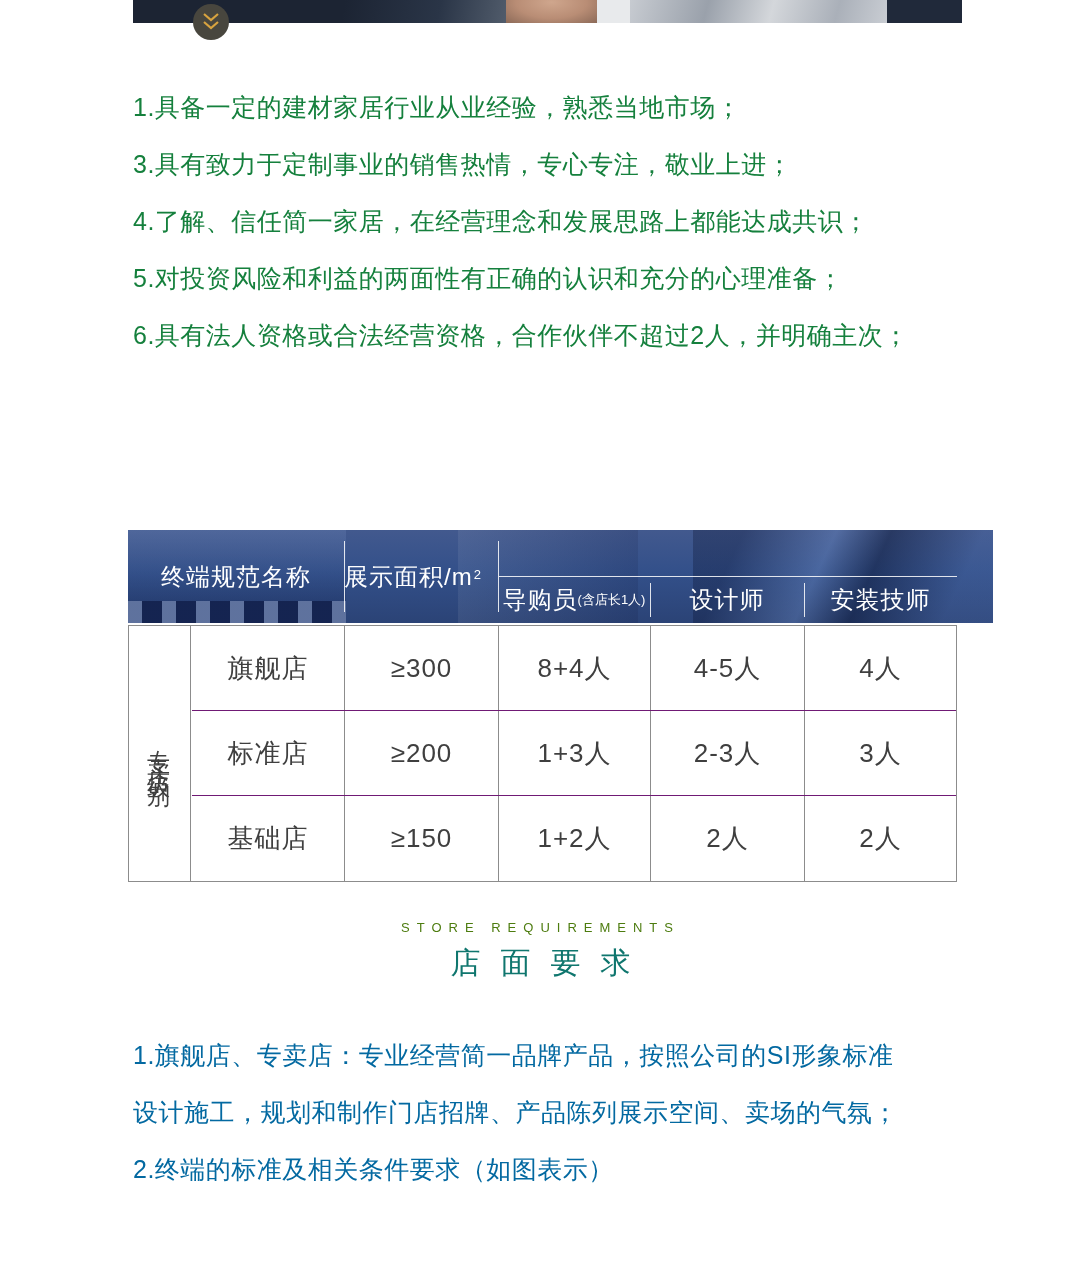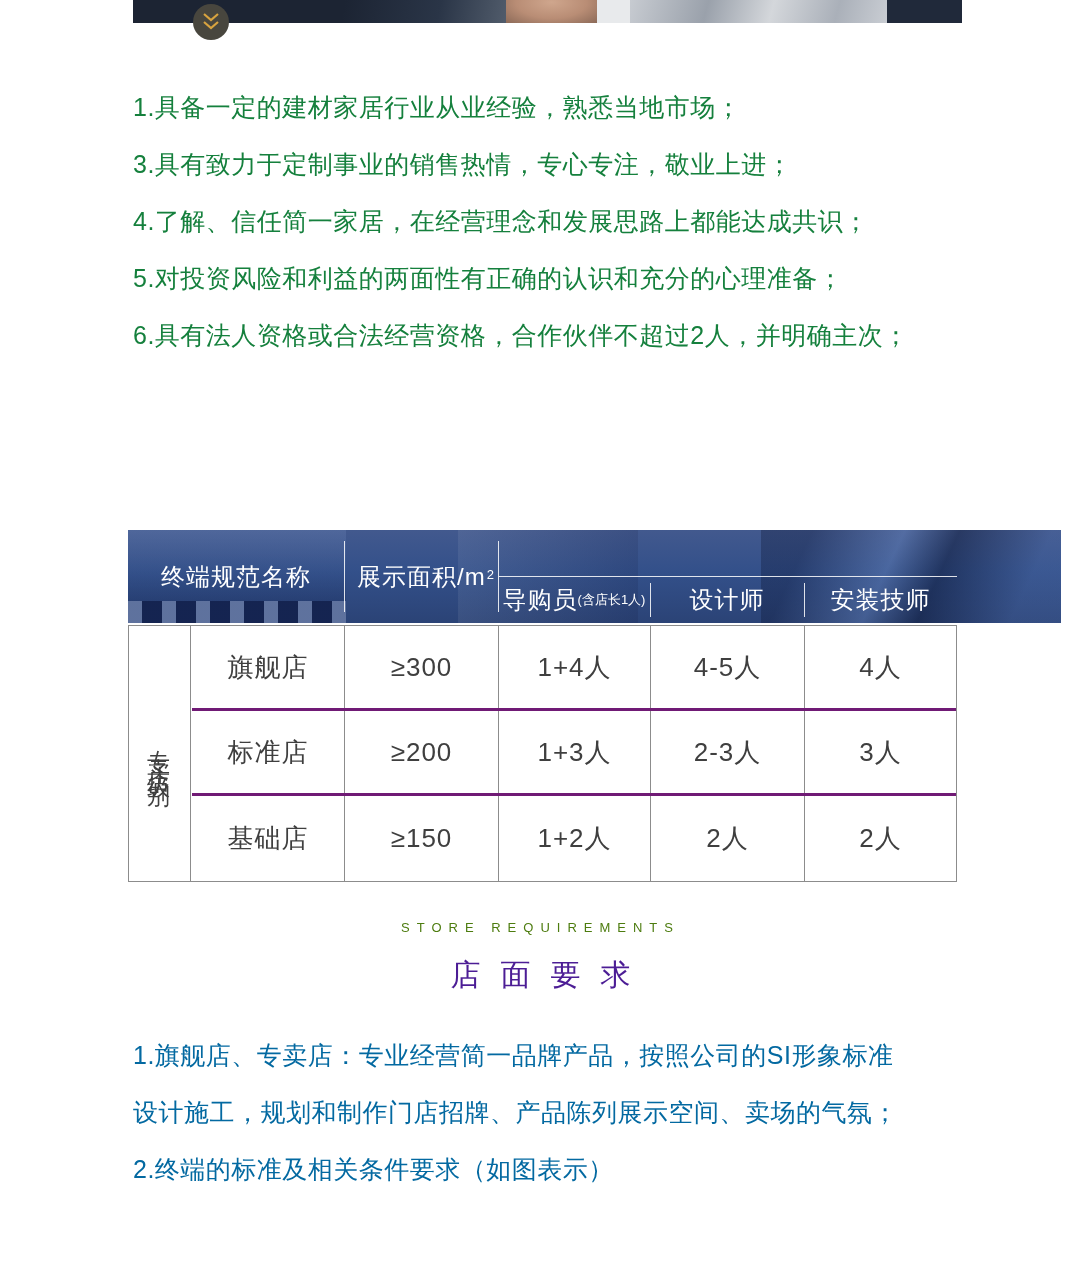--- a/index.html
+++ b/index.html
@@ -21,61 +21,61 @@
   .hero .edge-right{position:absolute;right:0;top:0;width:9%;height:100%;
     background:linear-gradient(180deg,#3c4burg 0%,#39445a 0%,#2e3950 100%);}
   
   .scroll-badge{position:absolute;left:193px;top:4px;width:36px;height:36px;border-radius:50%;
     background:#48463e;display:flex;align-items:center;justify-content:center;cursor:pointer;}
   
   .conditions{position:absolute;left:133px;top:79px;width:840px;color:#15803d;
     font-size:25px;line-height:57px;letter-spacing:0.5px;}
   
   .store-table{position:absolute;left:128px;top:530px;width:829px;}
-  .st-header{position:relative;width:933px;height:93px;color:#ffffff;overflow:hidden;
-    background:linear-gradient(180deg,#42598e 0%,#33508a 45%,#2b4376 100%);}
+  .st-header{position:relative;width:829px;height:93px;color:#ffffff;overflow:hidden;
+    background:linear-gradient(180deg,#42598e 0%,#33508a 45%,#2b4376 100%);padding-left:36px;}
   .st-header .ovl-left{position:absolute;left:0;top:0;width:218px;height:100%;
     background:linear-gradient(180deg,rgba(110,135,185,0.30) 0%,rgba(35,55,105,0.05) 50%,rgba(10,25,70,0.35) 100%);}
   .st-header .shelves{position:absolute;left:0;bottom:0;width:218px;height:22px;background:#1b2e58;
     background-image:repeating-linear-gradient(90deg,rgba(150,170,215,0.55) 0 14px,rgba(20,35,80,0.9) 14px 34px);}
   .st-header .ovl-mid{position:absolute;left:330px;top:0;width:180px;height:100%;
     background:linear-gradient(90deg,rgba(255,255,255,0.07),rgba(0,0,30,0.10));}
   .st-header .ovl-right{position:absolute;right:0;top:0;width:300px;height:100%;
     background:linear-gradient(115deg,rgba(8,16,45,0.30) 15%,rgba(130,160,215,0.28) 42%,rgba(6,14,40,0.42) 58%,rgba(90,120,180,0.20) 85%);}
   .st-header .cell{position:absolute;display:flex;align-items:center;justify-content:center;font-size:24px;letter-spacing:1px;}
   .st-h-name{left:0;top:0;width:216px;height:93px;}
-  .st-h-area{left:221px;top:0;width:154px;height:93px;}
+  .st-h-area{left:208px;top:0;width:154px;height:93px;}
   .st-h-area sup{font-size:13px;margin-left:1px;transform:translateY(-2px);}
   .st-h-group{left:370px;top:0;width:459px;height:46px;font-size:22px;}
   .st-h-guide{left:370px;top:47px;width:152px;height:46px;flex-direction:row;line-height:1.05;font-size:22px;}
   .st-h-guide .note{font-size:13px;letter-spacing:0;}
   .st-h-designer{left:522px;top:47px;width:154px;height:46px;font-size:22px;}
   .st-h-installer{left:676px;top:47px;width:153px;height:46px;font-size:22px;}
   .vline{position:absolute;width:1px;background:rgba(255,255,255,0.85);}
   .vl-1{left:216px;top:11px;height:71px;}
   .vl-2{left:370px;top:11px;height:71px;}
   .vl-3{left:522px;top:53px;height:34px;}
   .vl-4{left:676px;top:53px;height:34px;}
   .hline{position:absolute;left:371px;top:46px;width:458px;height:1px;background:rgba(255,255,255,0.85);}
   
   .st-body{position:relative;width:829px;height:257px;margin-top:2px;box-sizing:border-box;
     border:1px solid #8c8c8c;color:#3f3f3f;}
   .st-group-label{position:absolute;left:0;top:0;width:62px;height:100%;box-sizing:border-box;
     border-right:1px solid #8c8c8c;display:flex;align-items:center;justify-content:center;}
   .st-group-label span{writing-mode:vertical-lr;font-size:23px;letter-spacing:9px;color:#3f3f3f;}
   .st-rows{margin-left:63px;}
-  .st-row{display:grid;grid-template-columns:153px 154px 152px 154px 1fr;height:85px;box-sizing:border-box;border-bottom:3px solid #701a75;}
+  .st-row{display:grid;grid-template-columns:153px 154px 152px 154px 1fr;height:85px;box-sizing:border-box;border-bottom:1px solid #701a75;}
   .st-row:last-child{border-bottom:none;height:85px;}
   .st-row .c{display:flex;align-items:center;justify-content:center;font-size:26px;
     border-right:1px solid #8c8c8c;box-sizing:border-box;letter-spacing:1px;}
   .st-row .c:last-child{border-right:none;}
   
   .sec{position:absolute;left:0;top:920px;width:1081px;text-align:center;}
   .sec .eyebrow{font-size:13px;letter-spacing:7px;color:#4d7c0f;}
-  .sec .title{margin-top:20px;font-size:30px;letter-spacing:20px;color:#4c1d95;text-indent:20px;}
+  .sec .title{margin-top:8px;font-size:30px;letter-spacing:20px;color:#0f766e;text-indent:20px;}
   
   .reqs{position:absolute;left:133px;top:1027px;width:850px;color:#0369a1;
     font-size:25px;line-height:57px;letter-spacing:0.5px;}
 </style>
 </head>
 <body>
 
 <div class="hero">
   <div class="suit-left"></div>
   <div class="hand"></div>
@@ -129,21 +129,21 @@
   </div>
 
   <div class="st-body">
     <div class="st-group-label">
       <span>专卖店级别</span>
     </div>
     <div class="st-rows">
       <div class="st-row">
         <div class="c">旗舰店</div>
         <div class="c">≥300</div>
-        <div class="c">1+4人</div>
+        <div class="c">8+4人</div>
         <div class="c">4-5人</div>
         <div class="c">4人</div>
       </div>
       <div class="st-row">
         <div class="c">标准店</div>
         <div class="c">≥200</div>
         <div class="c">1+3人</div>
         <div class="c">2-3人</div>
         <div class="c">3人</div>
       </div>

